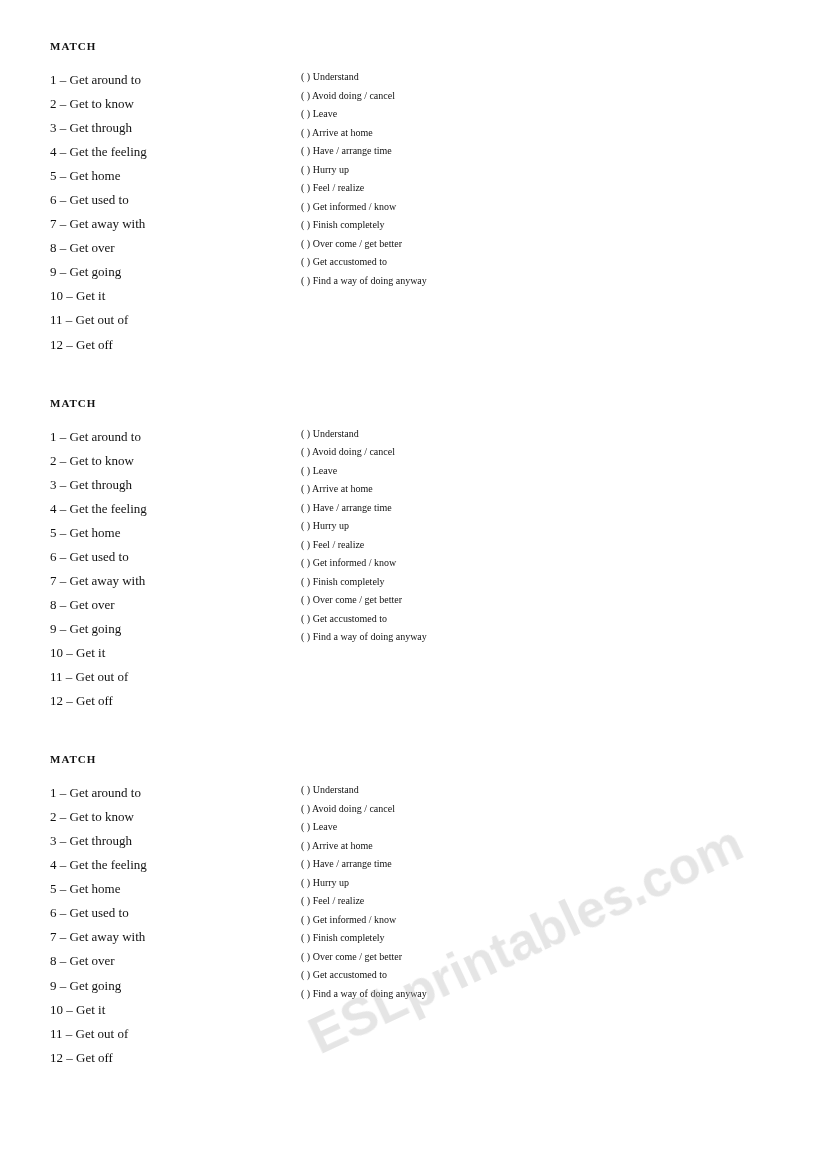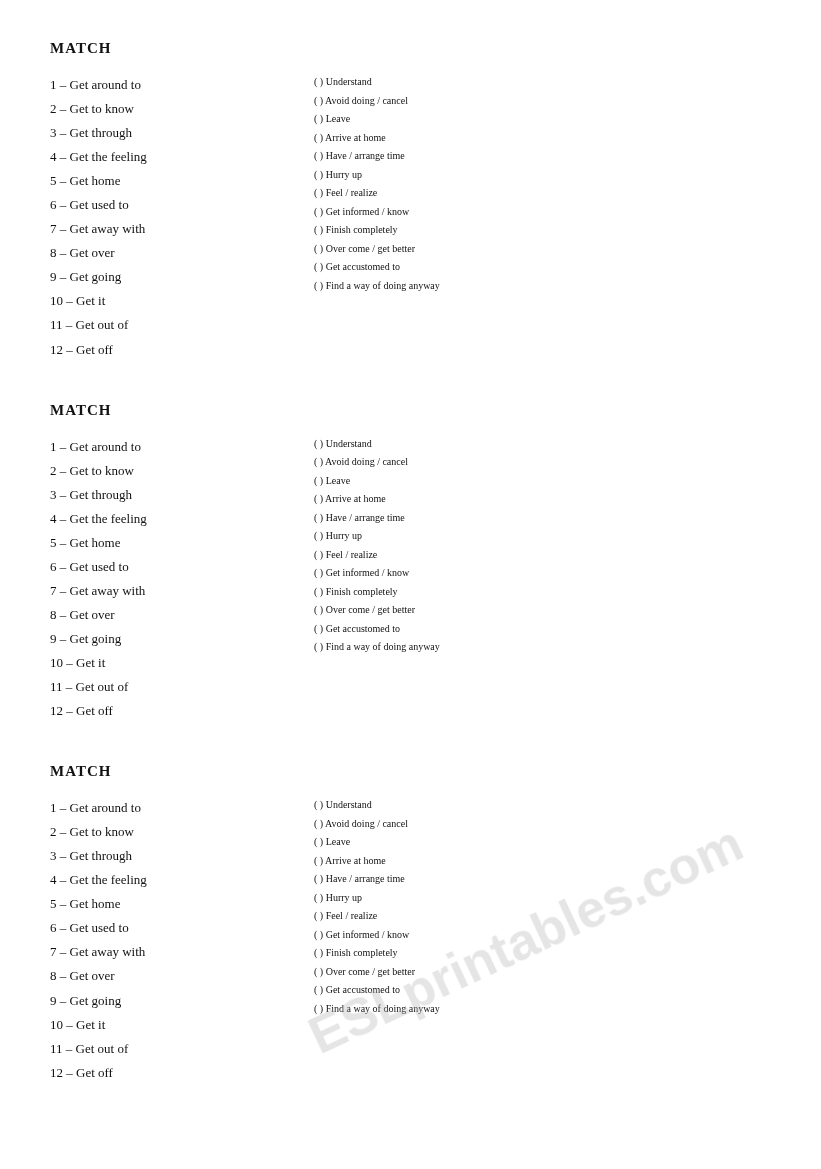--- a/index.html
+++ b/index.html
@@ -35,30 +35,30 @@
       font-family: Arial, sans-serif;
       white-space: nowrap;
       z-index: 10;
     }
 
     .section {
       margin-bottom: 40px;
     }
 
     .section-title {
-      font-size: 15px;
+      font-size: 11px;
       font-weight: bold;
       letter-spacing: 1px;
       margin-bottom: 16px;
       text-transform: uppercase;
     }
 
     .match-container {
       display: flex;
-      gap: 44px;
+      gap: 31px;
     }
 
     .left-col {
       min-width: 220px;
     }
 
     .right-col {
       flex: 1;
     }
 

